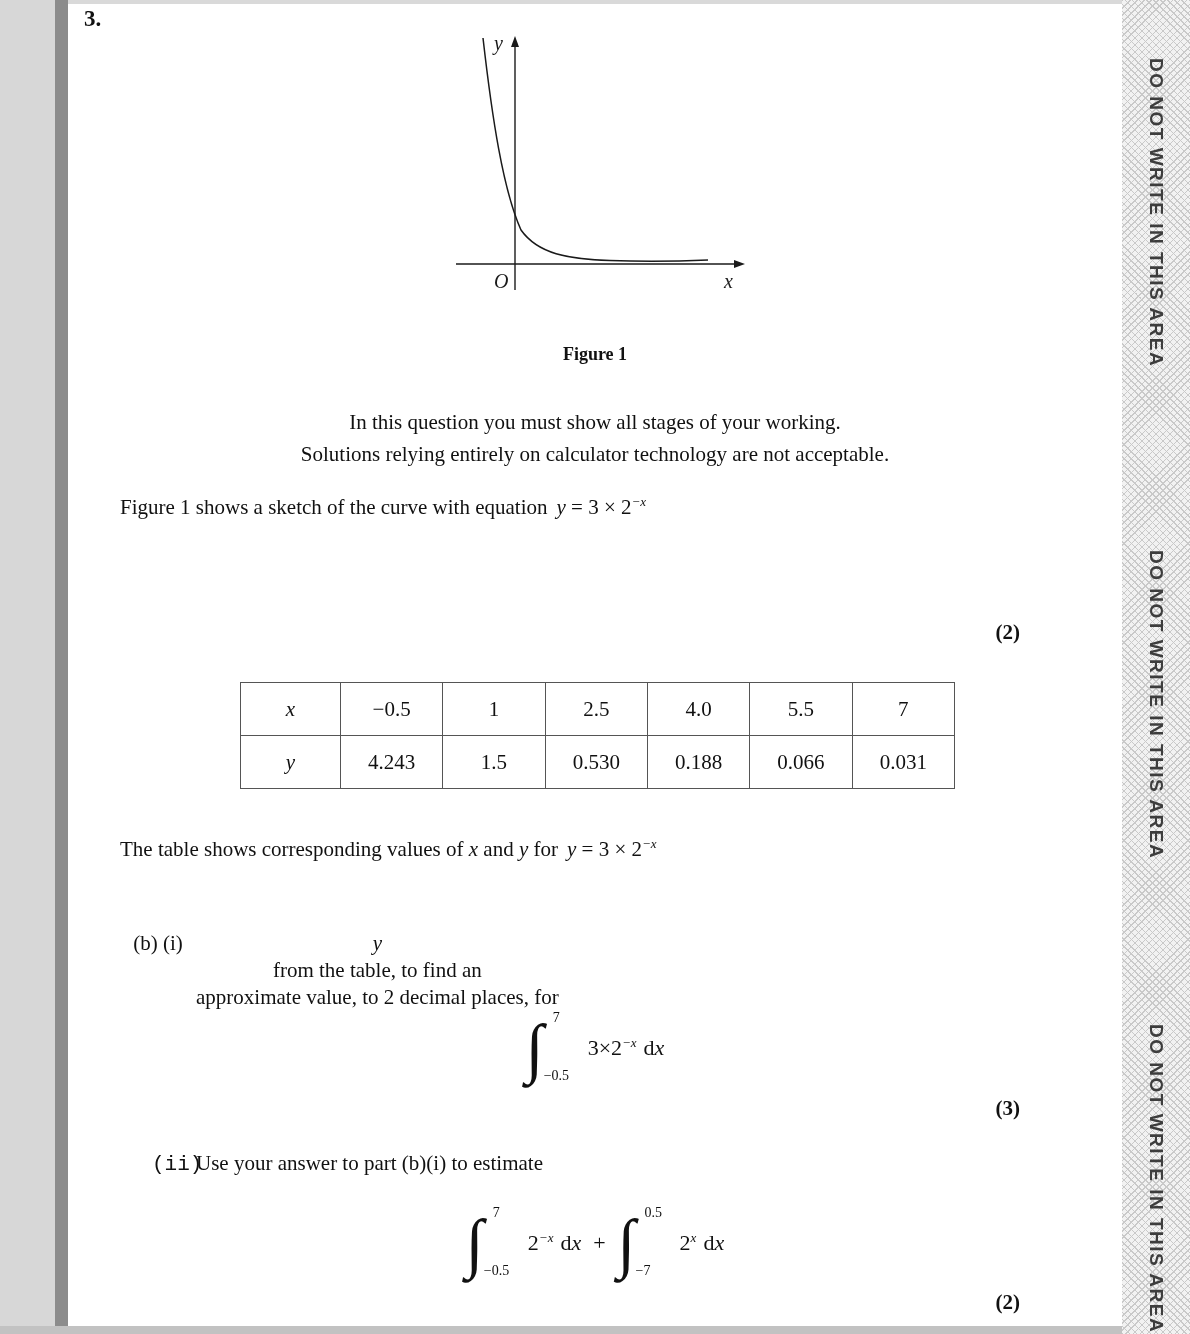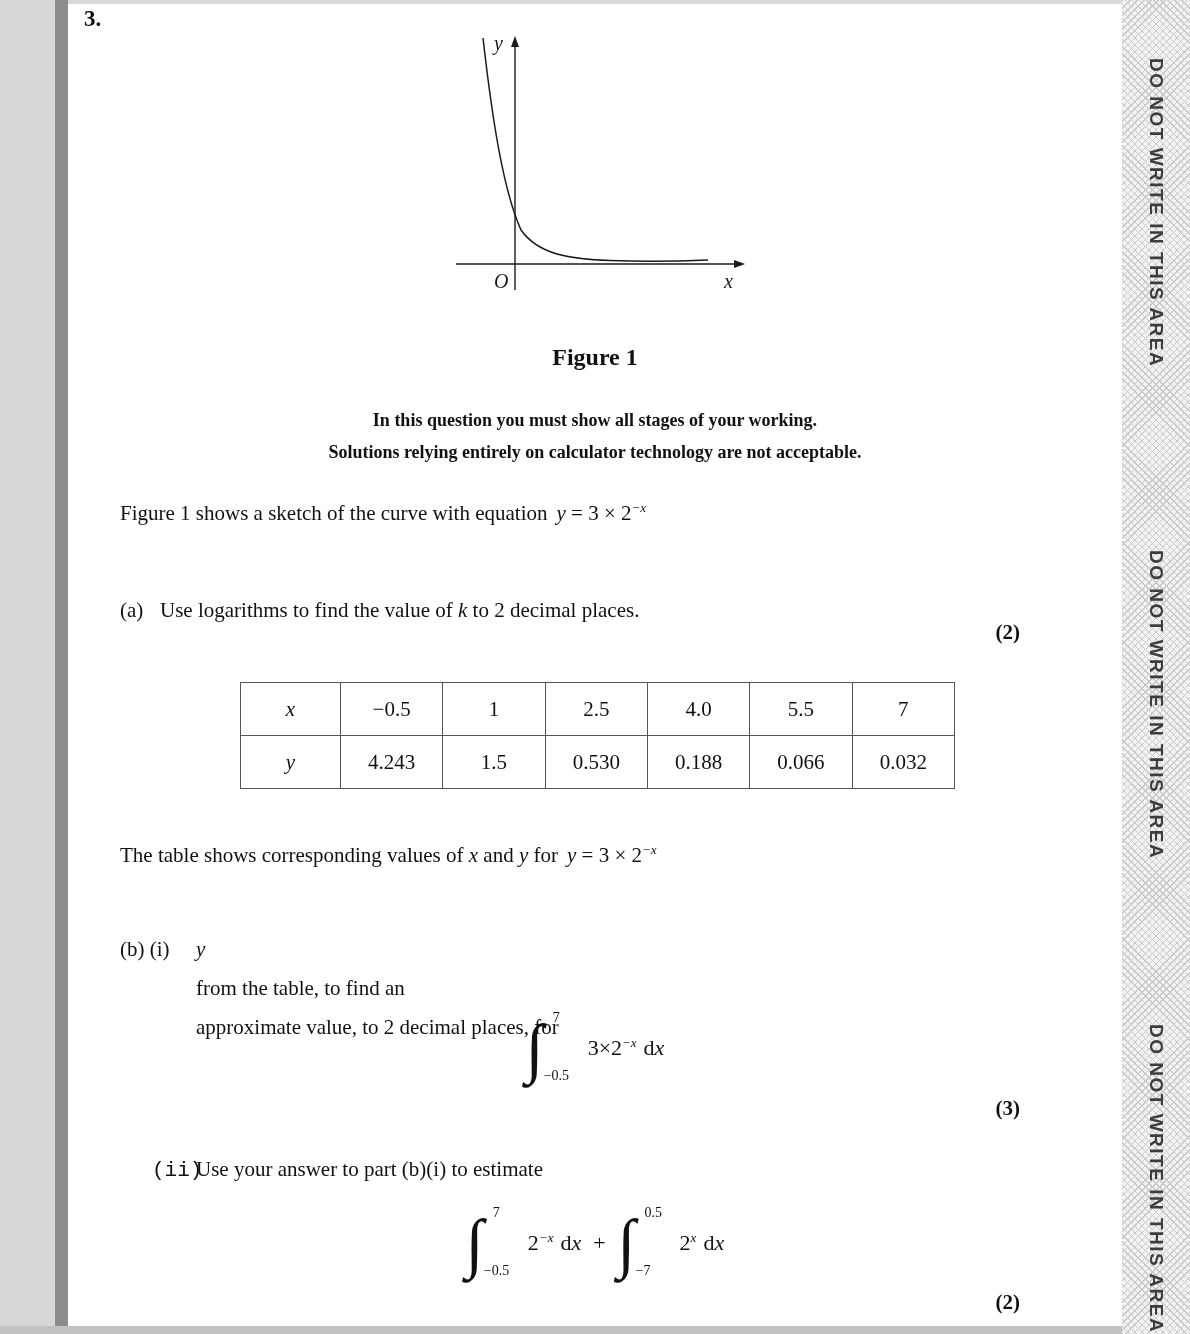--- a/index.html
+++ b/index.html
@@ -49,23 +49,23 @@
     font-weight: bold;
     font-size: 19px;
     letter-spacing: 1.5px;
     color: #3d3d3d;
     white-space: nowrap;
   }
 
   
   .q-num { left: 84px; top: 6px; font-size: 23px; font-weight: bold; }
   .centered { left: 70px; width: 1050px; text-align: center; }
-  .caption { top: 344px; font-size: 24px; font-weight: bold; }
-  .instr { font-size: 18px; font-weight: bold; }
-  .para { font-size: 21px; line-height: 39px; }
+  .caption { top: 344px; font-size: 18px; font-weight: bold; }
+  .instr { font-size: 21px; font-weight: normal; }
+  .para { font-size: 21px; line-height: 27px; text-align: center; }
   .it { font-style: italic; }
   .eq { margin-left: 9px; white-space: nowrap; }
   .sup {
     font-size: 13px; position: relative; top: -8px; font-style: italic;
   }
   .mark { left: 70px; width: 950px; text-align: right; font-size: 21px; font-weight: bold; }
 
   .part-label { display: inline-block; width: 40px; }
   .part-b { display: flex; }
   .pb-label { width: 76px; flex: none; }
@@ -142,23 +142,20 @@
 
   <div class="abs centered caption">Figure 1</div>
   <div class="abs centered instr" style="top:410px">In this question you must show all stages of your working.</div>
   <div class="abs centered instr" style="top:442px">Solutions relying entirely on calculator technology are not acceptable.</div>
 
   <div class="abs para" style="left:120px; top:494px">
     <span>Figure 1 shows a sketch of the curve with equation</span><span class="eq"><span class="it">y</span><span> = 3 × 2</span><span class="sup">−x</span></span>
   </div>
 
 
-  <div class="abs para" style="left:120px; top:591px">
-    <span class="part-label">(a)</span><span>Use logarithms to find the value of </span><span class="it">k</span><span> to 2 decimal places.</span>
-  </div>
   <div class="abs mark" style="top:620px">(2)</div>
 
   <table class="values abs" style="left:240px; top:682px">
     <colgroup>
         <col style="width:100px">
       </colgroup>
     <tbody>
         <tr>
       <td class="hdr">x</td>
       <td>−0.5</td>
@@ -168,21 +165,21 @@
       <td>5.5</td>
       <td>7</td>
     </tr>
     <tr>
       <td class="hdr">y</td>
       <td>4.243</td>
       <td>1.5</td>
       <td>0.530</td>
       <td>0.188</td>
       <td>0.066</td>
-      <td>0.032</td>
+      <td>0.031</td>
     </tr>
   </tbody>
     </table>
 
   <div class="abs para" style="left:120px; top:836px">
     <span>The table shows corresponding values of </span><span class="it">x</span><span> and </span><span class="it">y</span><span> for</span><span class="eq"><span class="it">y</span><span> = 3 × 2</span><span class="sup">−x</span></span>
   </div>
 
 
   <div class="abs para part-b" style="left:120px; top:930px; width:900px">

